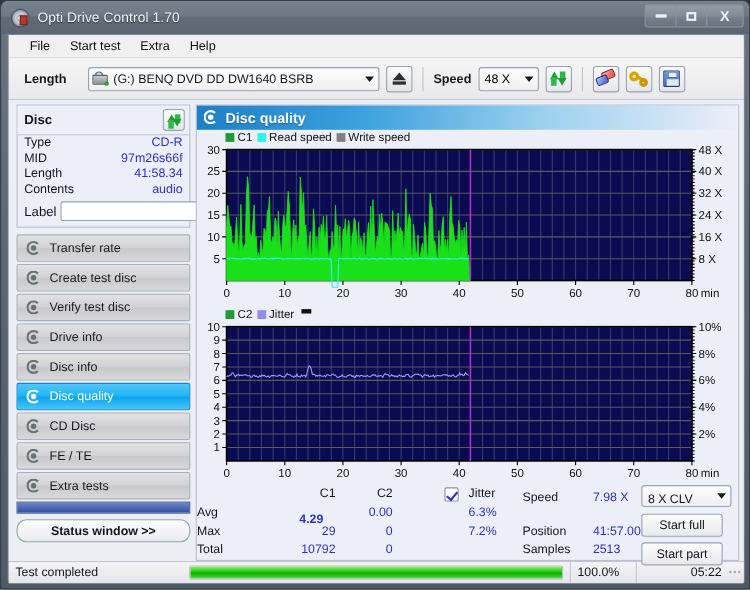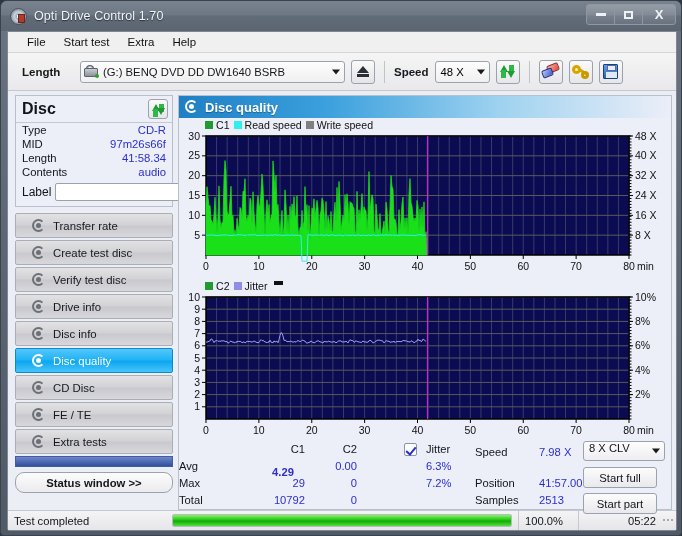--- a/index.html
+++ b/index.html
@@ -187,21 +187,21 @@
     border: 1px solid #b9bfcb;
     background: #eceef8;
     padding: 0;
   }
   #disc-head {
     display:flex; align-items:center; justify-content:space-between;
     padding: 3px 4px 3px 6px;
     border-bottom: 1px solid #c3c8d4;
     background:#eceef8;
   }
-  #disc-head .t { font-size: 16px; font-weight: bold; color:#12151a;}
+  #disc-head .t { font-size: 12px; font-weight: bold; color:#12151a;}
   .mini-btn {
     width:20px;height:20px;
     background: linear-gradient(180deg,#fafafa,#e6e6ea);
     border:1px solid #9aa3ad;border-radius:3px;
     display:flex;align-items:center;justify-content:center;
   }
   .disc-row {
     display:flex; justify-content:space-between; align-items:center;
     padding: 1px 6px 1px 6px;
     font-size: 11.3px;
@@ -222,21 +222,21 @@
   .cd-glyph {
     width:14px;height:14px;border-radius:50%;
     background: radial-gradient(circle, #ffffff 18%, #e8e06a 24%, #c9bf3c 58%, #8e8724 100%);
     border:1px solid #7a731c;
   }
 
   #navlist { margin-top: 6px; display:flex; flex-direction:column; gap:2px;}
   .nav-item {
     height: 25px;
     display:flex; align-items:center;
-    padding-left: 16px;
+    padding-left: 8px;
     font-size: 11.4px; color:#16191e;
     background: linear-gradient(180deg,#e2e2e4 0%,#d2d2d6 48%,#c8c8cd 52%,#d8d8dc 100%);
     border: 1px solid #aaaeb6;
     border-radius: 2px;
   }
   .nav-item.active {
     background: linear-gradient(180deg,#54c6fb 0%,#1fb3f5 48%,#0aa5ef 52%,#46c4fb 100%);
     border-color:#1189c7;
     color:#ffffff;
   }
@@ -304,21 +304,21 @@
     font-size: 11.2px; color:#12151a;
     position: relative;
     flex: 1;
   }
   #stats .num { color:#2b2fd0; }
 
   .dd {
     width: 82px; height: 20px;
     background: linear-gradient(180deg,#fdfdfd,#eeeef2);
     border:1px solid #9aa3ad; border-radius:3px;
-    font-size:11.2px; display:flex;align-items:flex-start;padding-left:5px; position:relative;
+    font-size:11.2px; display:flex;align-items:flex-end;padding-left:5px; position:relative;
   }
   .btnx {
     width: 74px; height: 21px;
     background: linear-gradient(180deg,#fcfcfc,#e9e9ed);
     border:1px solid #9aa3ad; border-radius:3px;
     font-size:11.3px; display:flex;align-items:center;justify-content:center;
     color:#12151a;
   }
   .cbx {
     width: 13px; height:13px; background:#fff; border:1px solid #8b94a0; border-radius:2px;

